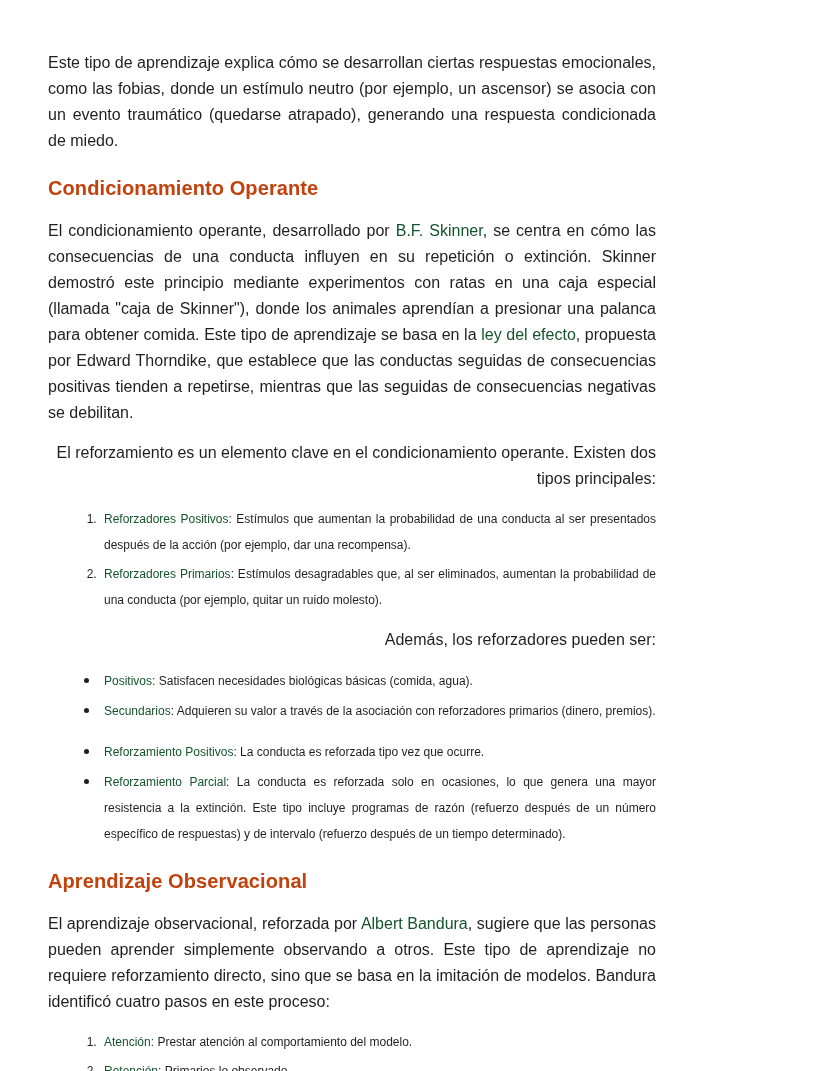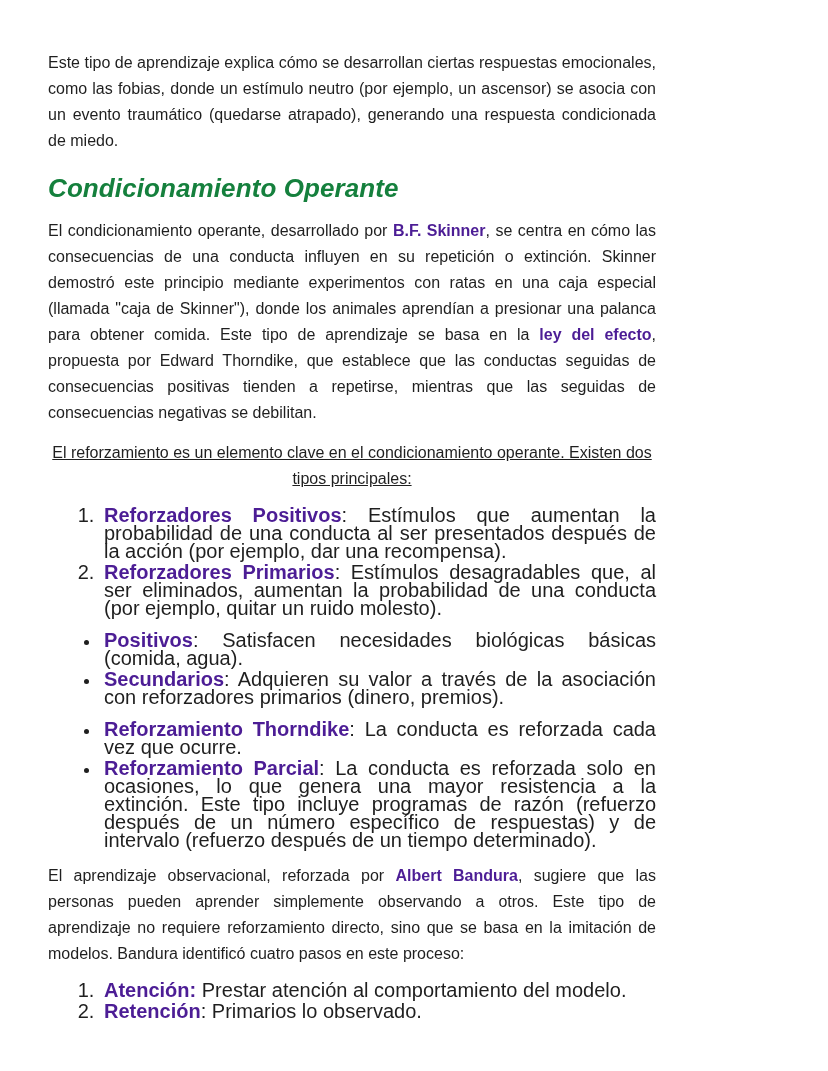--- a/index.html
+++ b/index.html
@@ -17,75 +17,76 @@
     height: 1071px;
     padding: 50px 56px 20px 48px;
     background: #ffffff;
   }
   p.body-text {
     font-size: 16px;
     line-height: 26px;
     text-align: justify;
     margin: 0 0 14px 0;
   }
-  p.body-text.no-justify { text-align: center; text-decoration: underline; }
+  p.body-text.no-justify { text-align: right; }
   h2.section-heading {
-    font-size: 26px;
+    font-size: 20px;
     line-height: 24px;
     font-weight: 700;
-    color: #15803d;
+    color: #c2410c;
     margin: 22px 0 18px 0;
     letter-spacing: 0.1px;
-    font-style: italic;
   }
   ol.num-list, ul.bullet-list {
     margin: 0 0 14px 0;
     padding-left: 52px;
   }
   ol.num-list li, ul.bullet-list li {
-    font-size: 20px;
-    line-height: 18px;
+    font-size: 12px;
+    line-height: 26px;
     text-align: justify;
     padding-left: 4px;
     margin-bottom: 3px;
   }
   ul.bullet-list li::marker { font-size: 15px; }
-  strong { font-weight: 700; color: #4c1d95; }
+  strong { font-weight: 400; color: #14532d; }
 </style>
 </head>
 <body>
 
 <div class="page">
 
   <p class="body-text"><span>Este tipo de aprendizaje explica cómo se desarrollan ciertas respuestas emocionales, como las fobias, donde un estímulo neutro (por ejemplo, un ascensor) se asocia con un evento traumático (quedarse atrapado), generando una respuesta condicionada de miedo.</span></p>
 
   <h2 class="section-heading">Condicionamiento Operante</h2>
 
   <p class="body-text"><span>El condicionamiento operante, desarrollado por </span><strong>B.F. Skinner</strong><span>, se centra en cómo las consecuencias de una conducta influyen en su repetición o extinción. Skinner demostró este principio mediante experimentos con ratas en una caja especial (llamada "caja de Skinner"), donde los animales aprendían a presionar una palanca para obtener comida. Este tipo de aprendizaje se basa en la </span><strong>ley del efecto</strong><span>, propuesta por Edward Thorndike, que establece que las conductas seguidas de consecuencias positivas tienden a repetirse, mientras que las seguidas de consecuencias negativas se debilitan.</span></p>
 
 
   <p class="body-text no-justify"><span>El reforzamiento es un elemento clave en el condicionamiento operante. Existen dos tipos principales:</span></p>
 
   <ol class="num-list">
     <li><strong>Reforzadores Positivos</strong><span>: Estímulos que aumentan la probabilidad de una conducta al ser presentados después de la acción (por ejemplo, dar una recompensa).</span></li>
     <li><strong>Reforzadores Primarios</strong><span>: Estímulos desagradables que, al ser eliminados, aumentan la probabilidad de una conducta (por ejemplo, quitar un ruido molesto).</span></li>
   </ol>
 
+  <p class="body-text no-justify"><span>Además, los reforzadores pueden ser:</span></p>
 
   <ul class="bullet-list">
     <li><strong>Positivos</strong><span>: Satisfacen necesidades biológicas básicas (comida, agua).</span></li>
     <li><strong>Secundarios</strong><span>: Adquieren su valor a través de la asociación con reforzadores primarios (dinero, premios).</span></li>
   </ul>
 
 
   <ul class="bullet-list">
-    <li><strong>Reforzamiento Thorndike</strong><span>: La conducta es reforzada cada vez que ocurre.</span></li>
+    <li><strong>Reforzamiento Positivos</strong><span>: La conducta es reforzada tipo vez que ocurre.</span></li>
     <li><strong>Reforzamiento Parcial</strong><span>: La conducta es reforzada solo en ocasiones, lo que genera una mayor resistencia a la extinción. Este tipo incluye programas de razón (refuerzo después de un número específico de respuestas) y de intervalo (refuerzo después de un tiempo determinado).</span></li>
   </ul>
 
+  <h2 class="section-heading">Aprendizaje Observacional</h2>
 
   <p class="body-text"><span>El aprendizaje observacional, reforzada por </span><strong>Albert Bandura</strong><span>, sugiere que las personas pueden aprender simplemente observando a otros. Este tipo de aprendizaje no requiere reforzamiento directo, sino que se basa en la imitación de modelos. Bandura identificó cuatro pasos en este proceso:</span></p>
 
   <ol class="num-list">
     <li><strong>Atención:</strong><span> Prestar atención al comportamiento del modelo.</span></li>
     <li><strong>Retención</strong><span>: Primarios lo observado.</span></li>
 
   </ol>
 
 </div>

